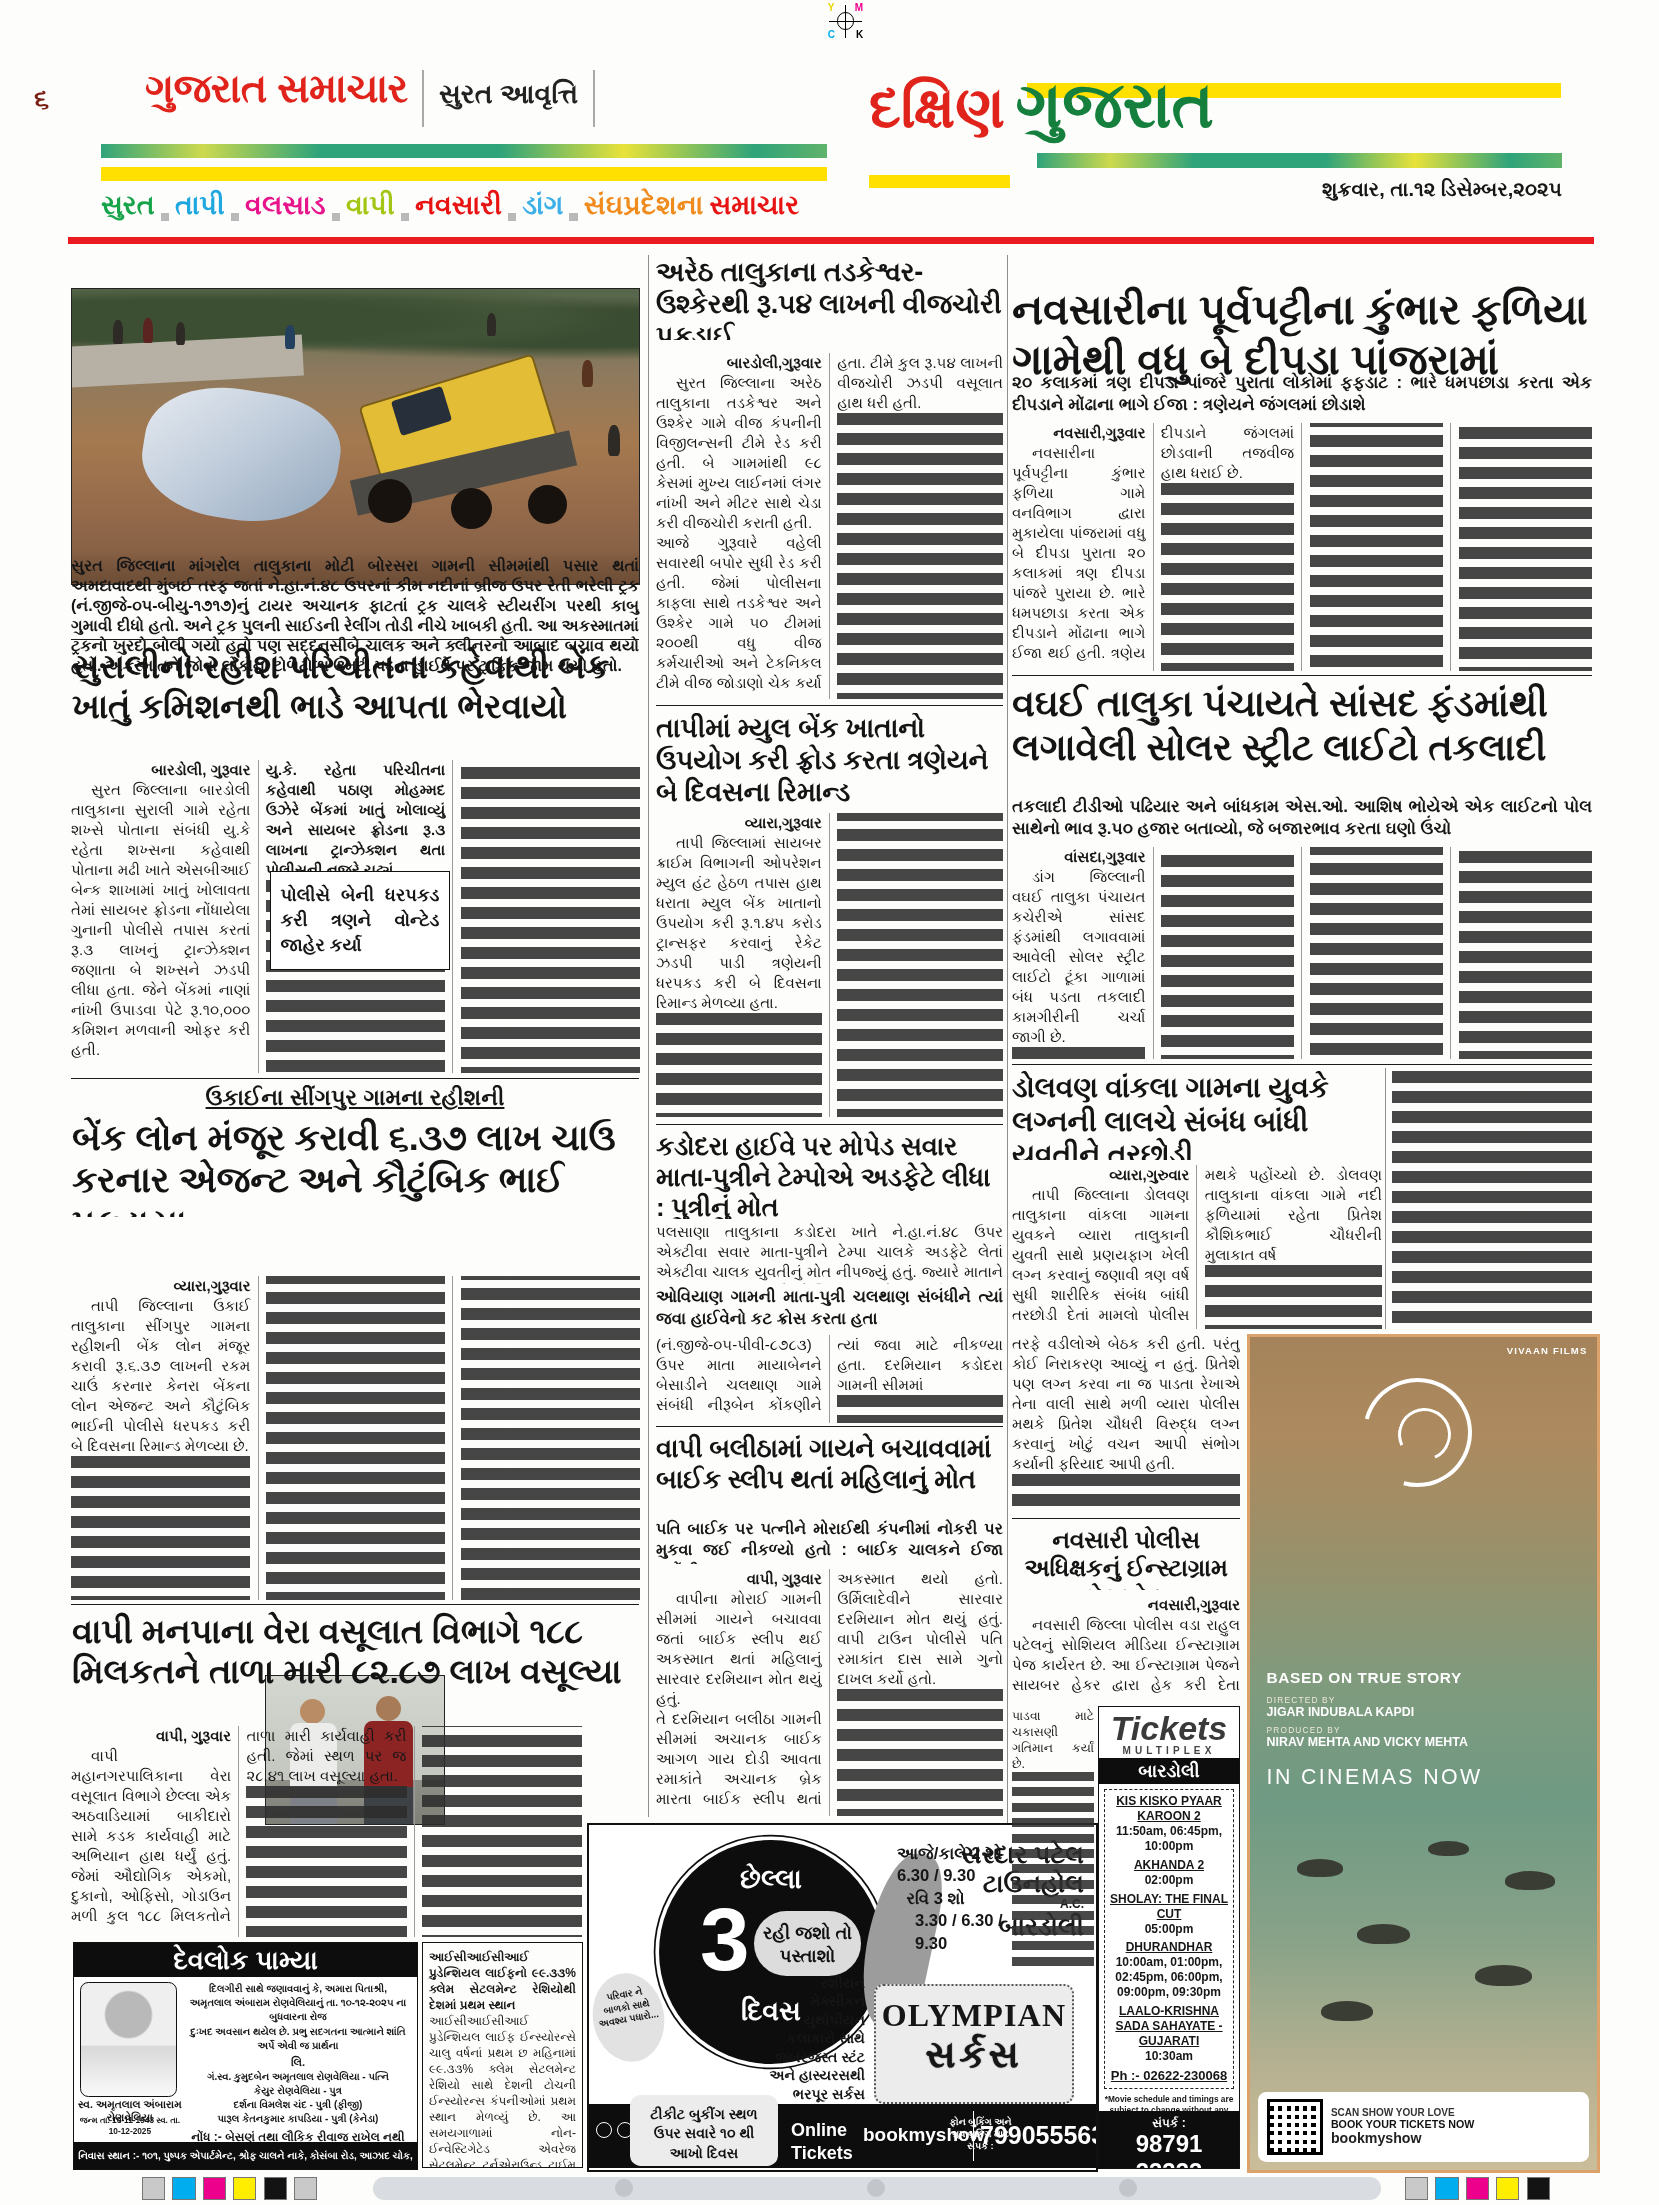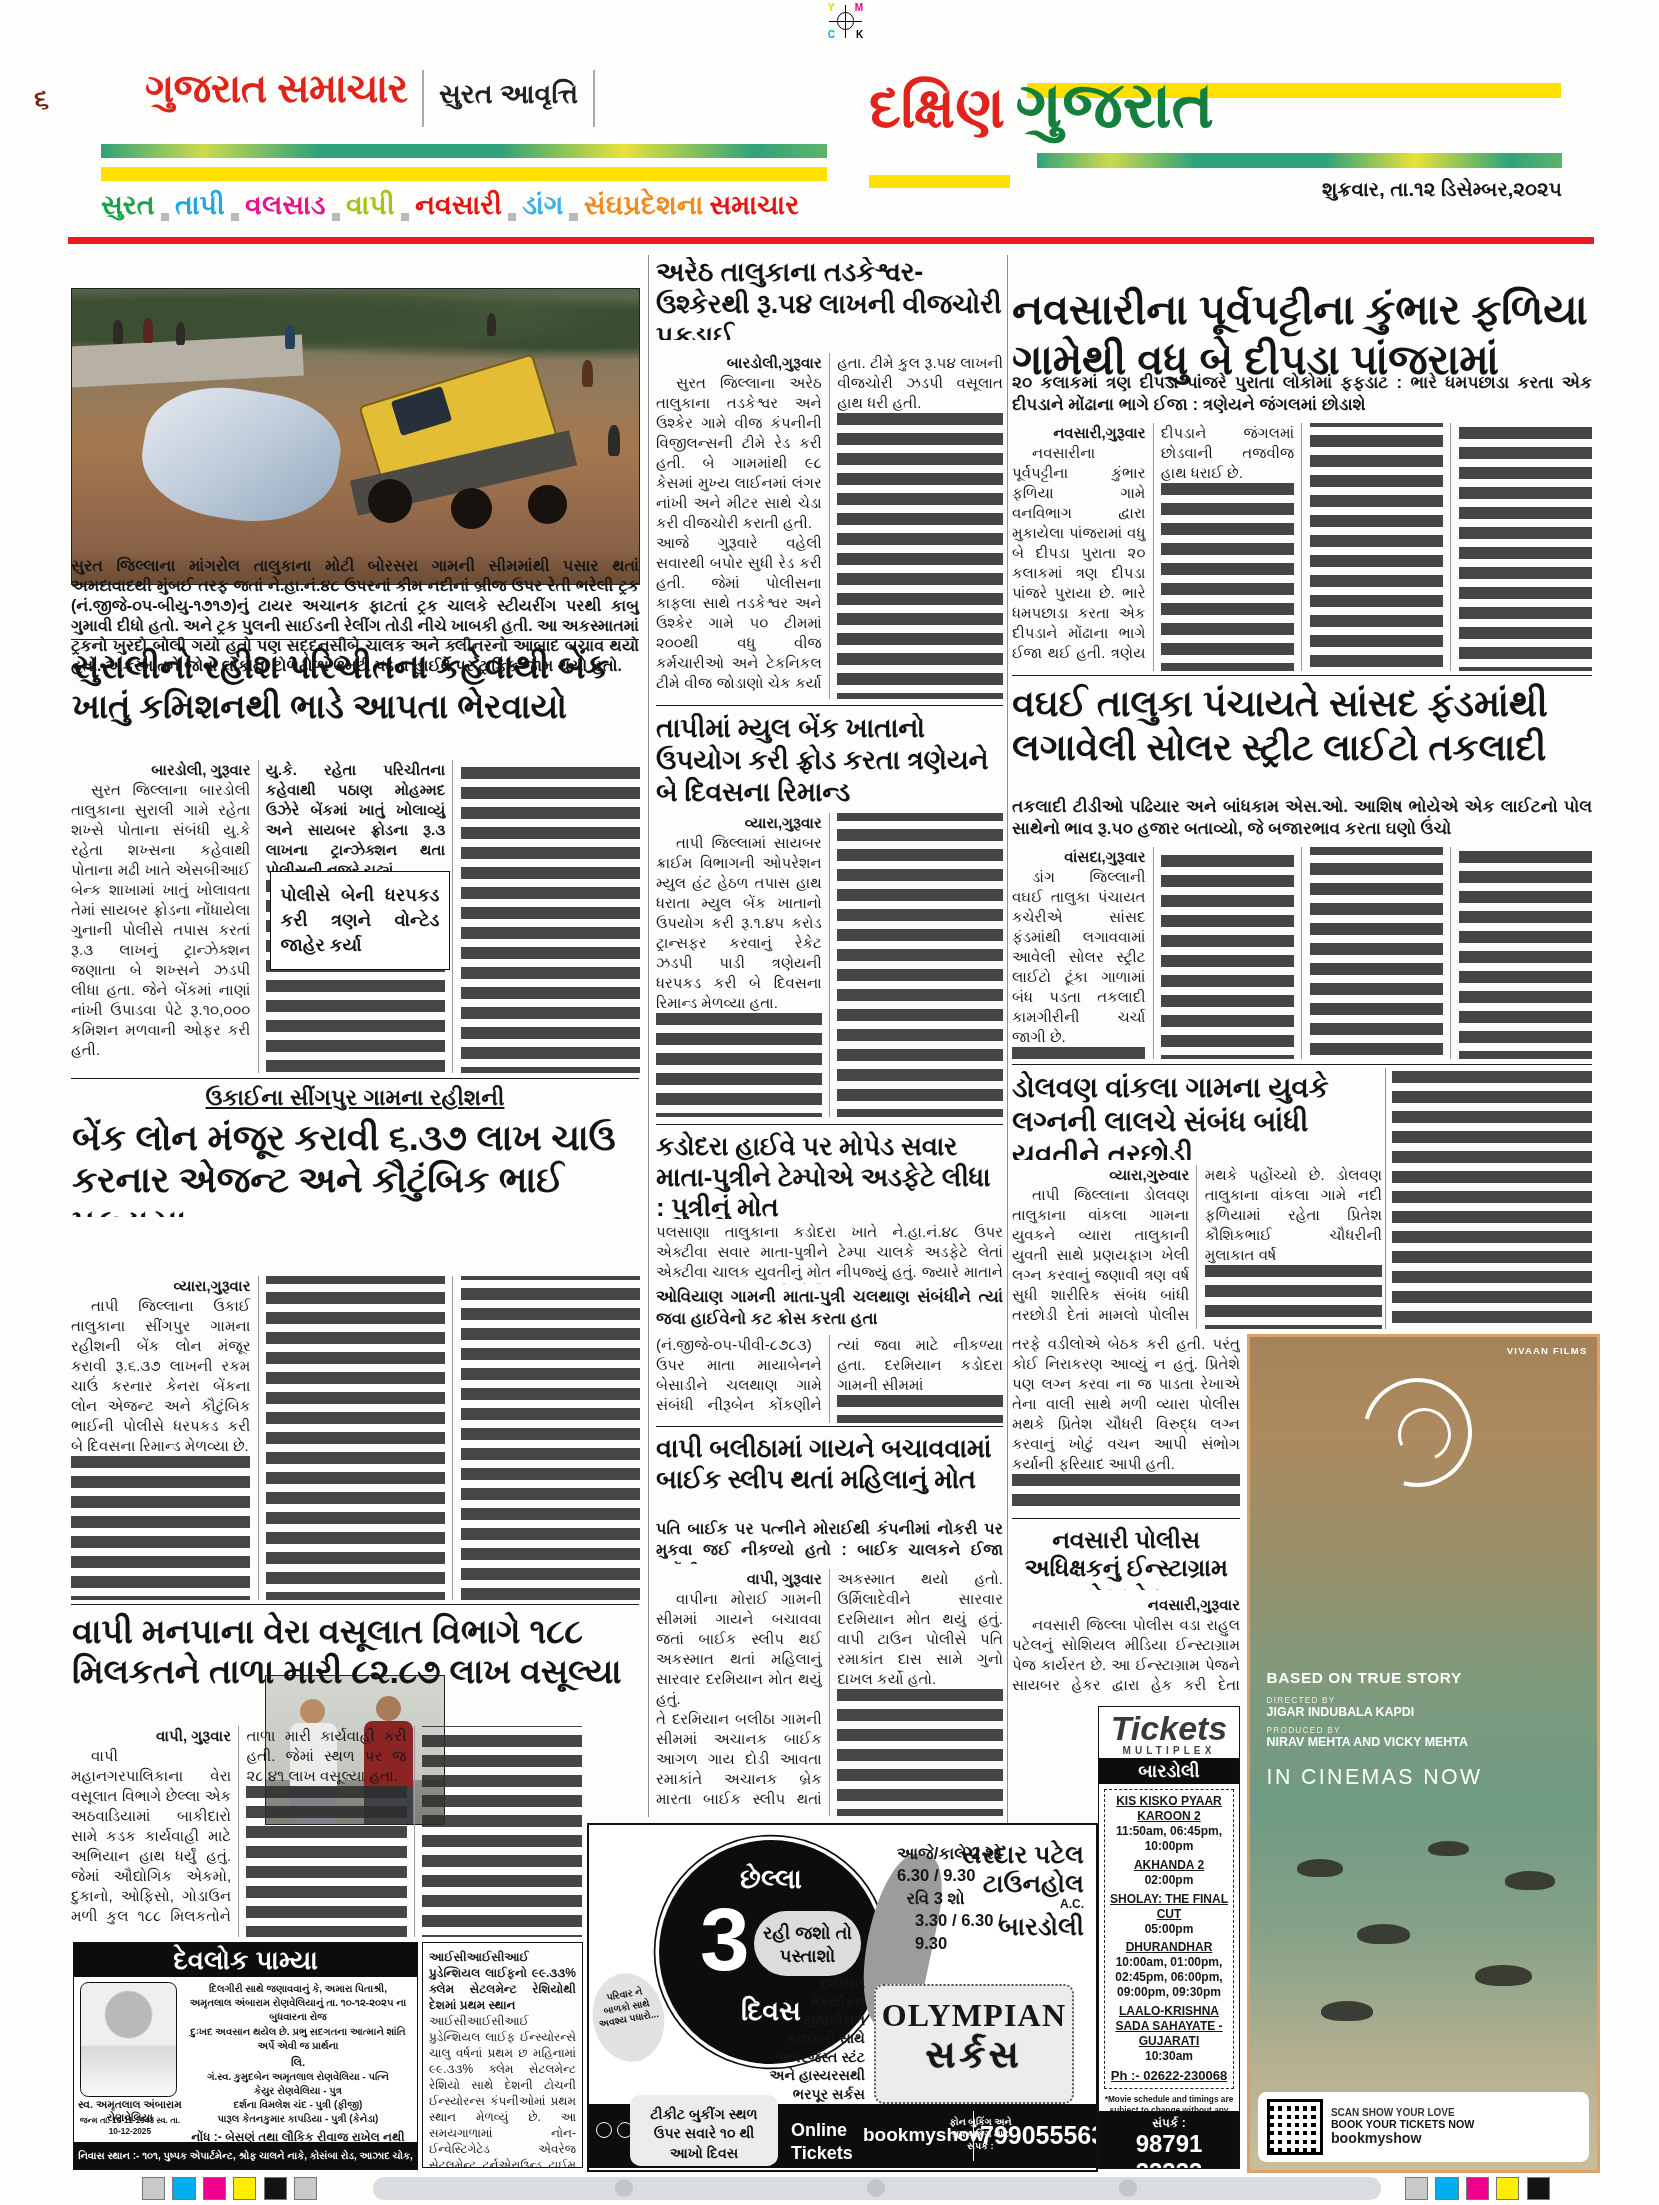--- a/index.html
+++ b/index.html
@@ -306,20 +306,24 @@
   <div class="abs" style="left:1392px;top:1071px;width:200px;height:258px;">
     <div class="fill" style="height:258px;"></div>
   </div>
 
   <div class="hrule" style="left:1012px;top:1518px;width:228px;"></div>
   <div class="abs hl c clip" style="left:1012px;top:1526px;width:228px;height:64px;font-size:24px;">નવસારી પોલીસ અધિક્ષકનું ઈન્સ્ટાગ્રામ પેજ હેક</div>
   <div class="abs body" style="left:1012px;top:1595px;width:228px;height:108px;columns:1;">
     <div class="dl">નવસારી,ગુરૂવાર</div>
     <div class="lead">નવસારી જિલ્લા પોલીસ વડા રાહુલ પટેલનું સોશિયલ મીડિયા ઈન્સ્ટાગ્રામ પેજ કાર્યરત છે. આ ઈન્સ્ટાગ્રામ પેજને સાયબર હેકર દ્વારા હેક કરી દેતા ઈન્સ્ટાગ્રામ યુઝરોમાં હલચલ મચી હતી. નવસારી</div>
   </div>
+  <div class="abs clip" style="left:1012px;top:1708px;width:82px;height:279px;font-size:12.4px;line-height:16px;text-align:justify;">
+    <div>પાડવા માટે ચકાસણી ગતિમાન કર્યાં છે.</div>
+    <div class="fill-sm" style="height:196px;"></div>
+  </div>
 
   <div class="milano" style="left:1098px;top:1706px;width:140px;height:461px;">
     <div class="b" style="font-size:34px;font-style:italic;color:#3a3a3a;margin-top:3.6px;line-height:1;">Tickets</div>
     <div class="b" style="font-size:10px;letter-spacing:4.1px;color:#444;">MULTIPLEX</div>
     <div class="b" style="background:#0d0d0d;color:#fff;font-size:18px;height:26px;line-height:26px;margin-top:2.4px;">બારડોલી</div>
     <div class="dashedbox b" style="font-size:12px;line-height:15px;">
       <div style="text-decoration:underline;">KIS KISKO PYAAR KAROON 2</div>
       <div>11:50am, 06:45pm, 10:00pm</div>
       <div style="text-decoration:underline;margin-top:3.6px;">AKHANDA 2</div>
       <div>02:00pm</div>

